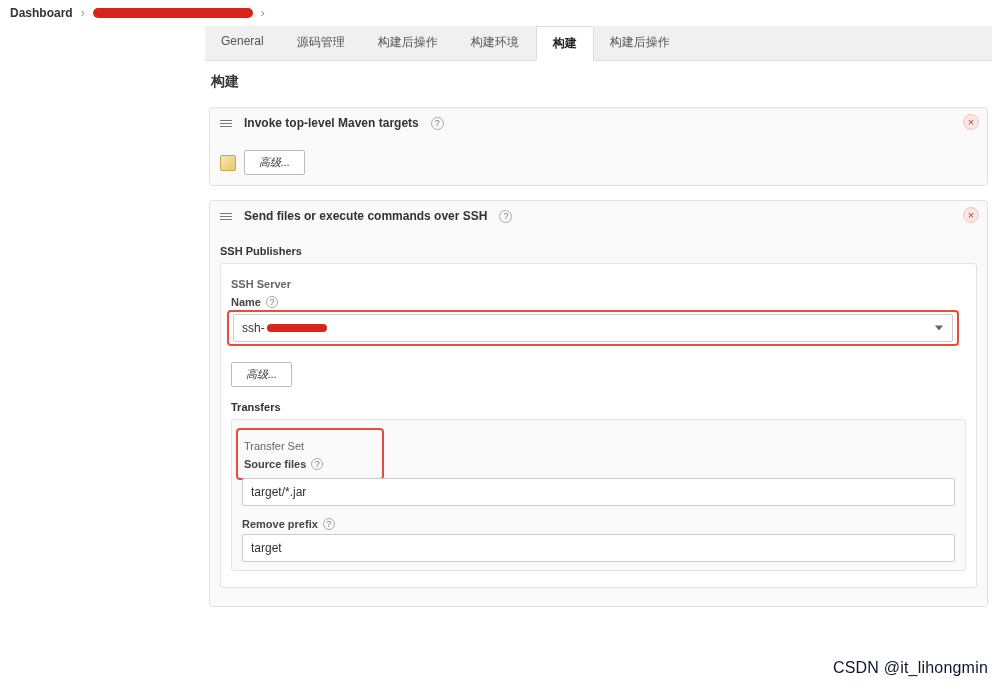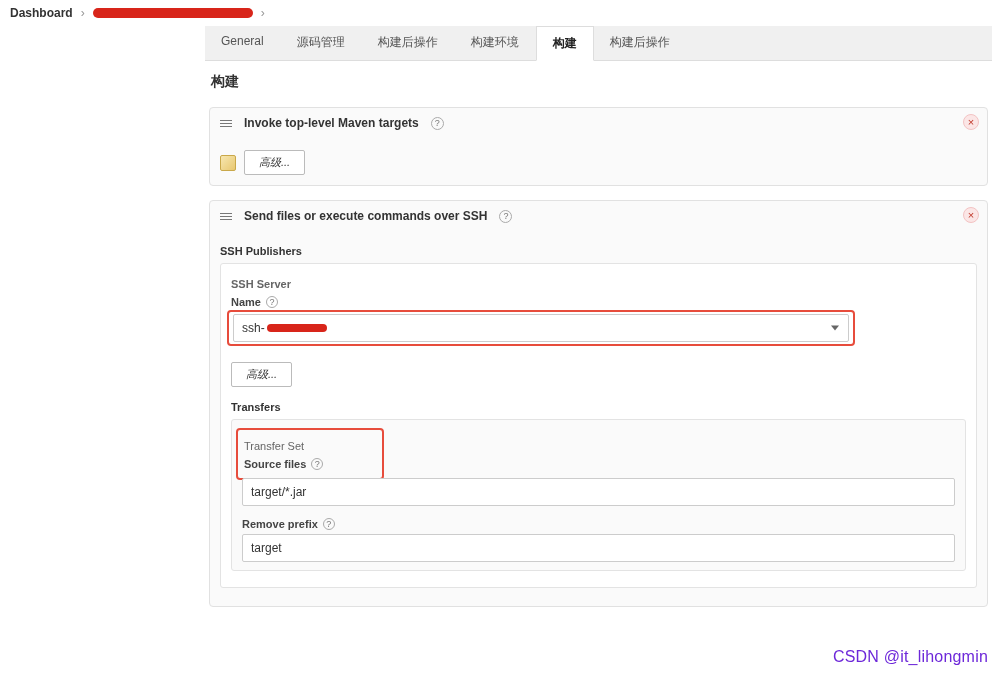--- a/index.html
+++ b/index.html
@@ -212,22 +212,22 @@
       height: 8px;
       background: #d8251a;
       border-radius: 4px;
       vertical-align: middle;
       margin: 0 2px;
     }
     .ssh-prefix { color: #333; }
     .watermark {
       position: fixed;
       right: 12px;
-      bottom: 23px;
-      color: #6d28d9;
+      bottom: 12px;
+      color: #0f172a;
       font-size: 16px;
       letter-spacing: 0.2px;
       pointer-events: none;
     }
   </style>
 </head>
 <body>
 
 <div class="breadcrumb">
   <span>Dashboard</span>
@@ -281,21 +281,21 @@
     <div class="panel-body">
       <div class="sub-header">SSH Publishers</div>
 
       <div class="inner-panel">
         <div class="field-label" style="font-weight:bold;color:#666;">SSH Server</div>
         <div class="field-label">
           <span>Name</span>
           <span class="help-icon">?</span>
         </div>
         <span class="highlight-ssh">
-          <div class="select-wrap" style="width:616px;display:inline-block;">
+          <div class="select-wrap" style="width:720px;display:inline-block;">
             <div class="select" style="display:flex;align-items:center;">
               <span class="ssh-prefix">ssh-</span>
                 <span class="redact-inline"></span>
             </div>
           </div>
         </span>
         <div style="margin-top:10px;">
           <button class="btn">高级...</button>
         </div>
 

